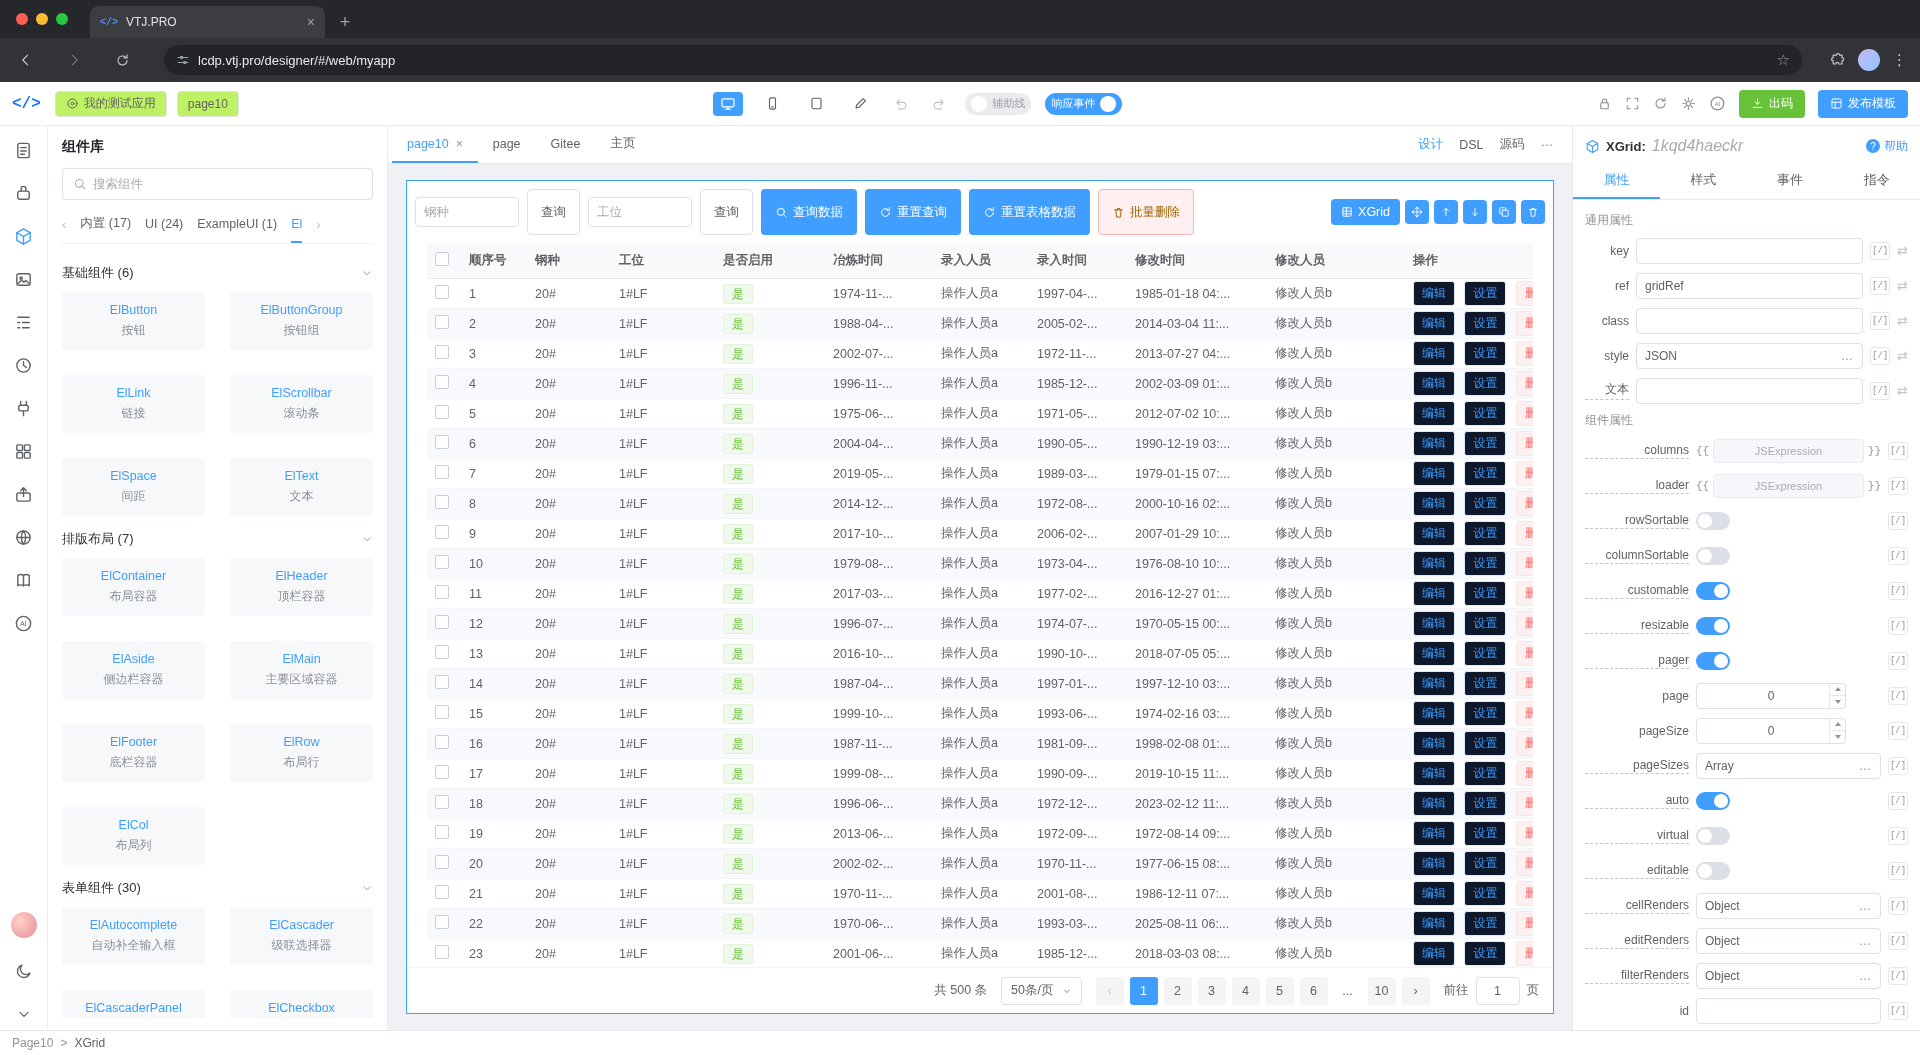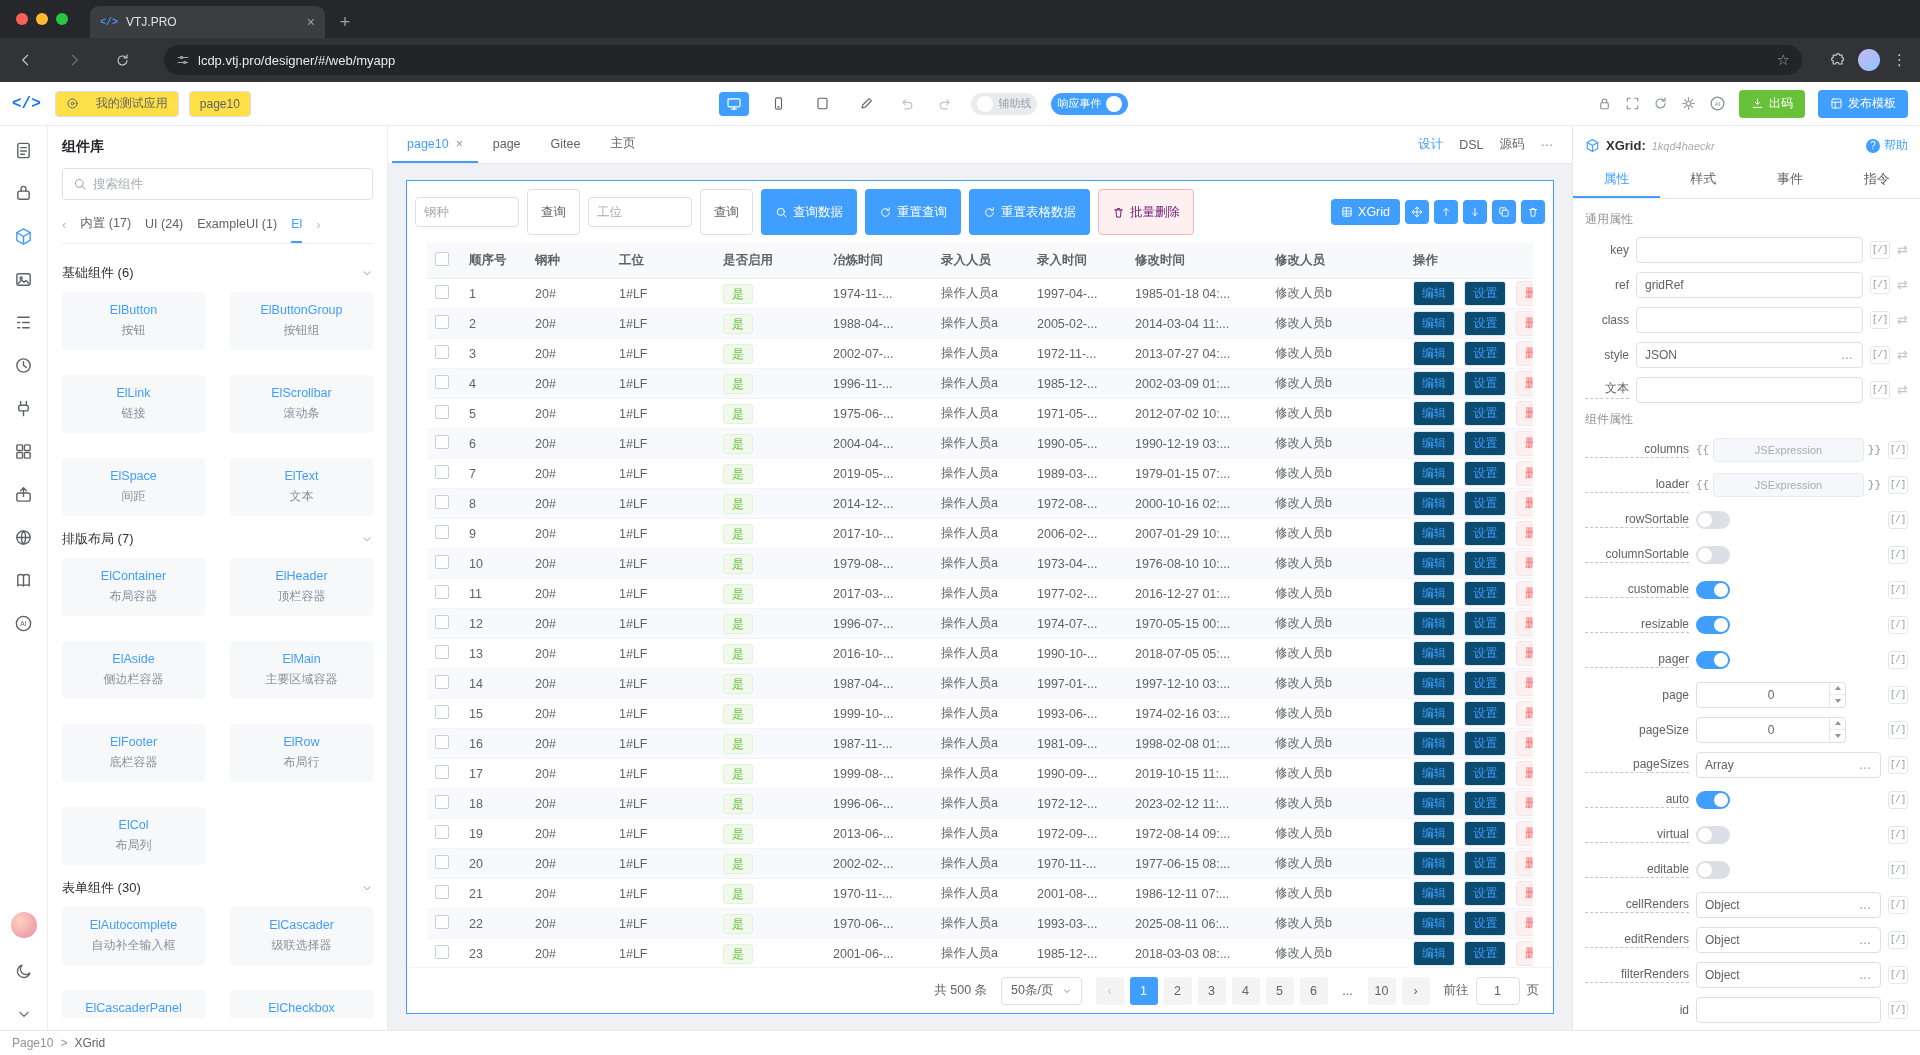--- a/index.html
+++ b/index.html
@@ -26,21 +26,21 @@
 .omnibox .site-ic{color:#9aa0a6}
 .url-text{flex:1;font-size:13px;color:#e8eaed;white-space:nowrap;overflow:hidden}
 .star{color:#9aa0a6;font-size:15px}
 .chrome-right{display:flex;align-items:center;gap:12px;color:#c6c9cd}
 .cr-avatar{width:22px;height:22px;border-radius:50%;background:linear-gradient(135deg,#c7b8f5,#8ec5ff)}
 .vdots{font-size:15px;letter-spacing:1px}
 
 
 .topbar{height:44px;background:#fff;border-bottom:1px solid #ececec;display:flex;align-items:center;padding:0 12px;flex:none;gap:10px}
 .logo{color:#1677ff;font-weight:bold;font-size:16px;font-family:"Liberation Mono","DejaVu Sans Mono",monospace;margin-right:4px}
-.pill{height:26px;border:1px solid #dcdfe6;border-radius:4px;display:flex;align-items:center;gap:17px;padding:0 10px;font-size:12px;color:#606266;background:#fde047}
+.pill{height:26px;border:1px solid #dcdfe6;border-radius:4px;display:flex;align-items:center;gap:5px;padding:0 10px;font-size:12px;color:#606266;background:#bef264}
 .center-tools{display:flex;align-items:center;gap:14px;margin:0 auto}
 .devbtn{width:30px;height:24px;border-radius:4px;display:flex;align-items:center;justify-content:center;color:#606266}
 .devbtn.active{background:#409eff;color:#fff}
 .histbtn{width:24px;height:24px;display:flex;align-items:center;justify-content:center;color:#c0c4cc}
 .tswitch{height:22px;border-radius:11px;display:flex;align-items:center;font-size:11px;padding:0 6px;gap:5px}
 .tswitch.off{background:#e9ebef;color:#9a9ea6}
 .tswitch.on{background:#409eff;color:#fff}
 .knob{width:16px;height:16px;border-radius:50%;background:#fff;flex:none}
 .right-tools{display:flex;align-items:center;gap:13px;color:#8a8f99}
 .tb-btn{height:28px;border-radius:4px;display:flex;align-items:center;gap:5px;padding:0 12px;font-size:12px;color:#fff}
@@ -88,56 +88,56 @@
 .canvas-body{flex:1;padding:16px 18px 0;min-height:0;display:flex;flex-direction:column}
 .xgrid{flex:1;background:#fff;border:1px solid #409eff;display:flex;flex-direction:column;min-height:0;margin-bottom:16px;position:relative}
 
 
 .gtoolbar{display:flex;align-items:center;gap:8px;padding:8px 8px;flex:none}
 .ginput{width:104px;height:30px;border:1px solid #dcdfe6;border-radius:4px;padding:0 8px;font-size:12.5px;color:#606266;outline:none}
 .ginput::placeholder{color:#a8abb2}
 .btn{height:46px;border-radius:4px;display:inline-flex;align-items:center;gap:5px;padding:0 13px;font-size:12.5px;border:1px solid transparent;cursor:pointer;background:#fff}
 .btn.plain{border-color:#dcdfe6;color:#606266}
 .btn.primary{background:#409eff;color:#fff}
-.btn.danger-light{background:#fef0f0;border-color:#fab6b6;color:#701a75}
+.btn.danger-light{background:#fef0f0;border-color:#fab6b6;color:#a16207}
 .sel-tools{margin-left:auto;display:flex;align-items:center;gap:5px}
 .sel-badge{height:26px;background:#409eff;border-radius:4px;color:#fff;display:flex;align-items:center;gap:5px;padding:0 10px;font-size:12.5px}
 .sq{width:24px;height:24px;border-radius:4px;background:#409eff;color:#fff;display:flex;align-items:center;justify-content:center}
 
 
 .gtable{flex:1;display:flex;flex-direction:column;min-height:0;margin:0 20px;font-size:12.5px;
   --cols:34px 66px 84px 104px 110px 108px 96px 98px 140px 138px minmax(0,1fr)}
 .thead{display:grid;grid-template-columns:var(--cols);background:#f8f9fb;border-bottom:1px solid #e8eaec;height:36px;align-items:center;color:#606266;font-weight:bold;flex:none}
 .th,.td{padding:0 8px;white-space:nowrap;overflow:hidden}
 .tbody{flex:1;overflow:hidden}
 .tr{display:grid;grid-template-columns:var(--cols);height:30px;align-items:center;color:#606266;border-bottom:1px solid #f2f4f7}
 .tr:nth-child(even){background:#f7f9fc}
 .checkbox{width:14px;height:14px;border:1px solid #c9ced6;border-radius:2px;background:#fff;display:inline-block}
 .tag-green{display:inline-block;background:#f0f9eb;border:1px solid #e1f3d8;color:#67c23a;border-radius:3px;padding:1px 8px;font-size:12px;line-height:16px}
 .op{border-radius:3px;font-size:12px;padding:3px 8px;border:1px solid transparent;margin-right:6px;cursor:pointer}
-.op.blue{background:#0c4a6e;border-color:#d9ecff;color:#409eff}
+.op.blue{background:#0f172a;border-color:#d9ecff;color:#409eff}
 .op.red{background:#fef0f0;border-color:#fde2e2;color:#f56c6c}
 
 
 .gpager{height:46px;display:flex;align-items:center;justify-content:flex-end;gap:14px;padding:0 14px;flex:none;font-size:12.5px;color:#606266;border-top:1px solid #f2f4f7}
 .psel{height:28px;border:1px solid #dcdfe6;border-radius:4px;display:flex;align-items:center;gap:8px;padding:0 9px;color:#606266}
 .pgroup{display:flex;align-items:center;gap:6px}
 .pg,.pnav{min-width:28px;height:28px;border-radius:3px;background:#f4f4f5;color:#606266;display:flex;align-items:center;justify-content:center;font-size:12.5px;cursor:pointer;padding:0 4px}
 .pg[data-active="true"]{background:#409eff;color:#fff}
 .pg[data-ellipsis="true"]{background:transparent}
 .pnav.dim{color:#c0c4cc}
 .goto{display:flex;align-items:center;gap:7px}
 .goto input{width:44px;height:28px;border:1px solid #dcdfe6;border-radius:4px;text-align:center;font-size:12.5px;color:#606266;outline:none}
 
 
 .inspector{width:348px;border-left:1px solid #e6e8ec;display:flex;flex-direction:column;flex:none;background:#fff}
 .insp-head{display:flex;align-items:center;gap:6px;padding:11px 12px 8px;flex:none}
 .insp-cube{color:#409eff}
 .insp-title{font-size:13px;font-weight:bold;color:#303133}
-.insp-id{font-size:11px;font-style:italic;color:#a8abb2}
+.insp-id{font-size:16px;font-style:italic;color:#a8abb2}
 .insp-help{margin-left:auto;color:#409eff;font-size:12px;display:flex;align-items:center;gap:4px}
 .qmark{width:14px;height:14px;border-radius:50%;background:#409eff;color:#fff;font-size:10px;display:flex;align-items:center;justify-content:center}
 .insp-tabs{display:flex;border-bottom:1px solid #e8eaec;flex:none}
 .itab{flex:1;height:36px;display:flex;align-items:center;justify-content:center;font-size:13px;color:#606266;border-bottom:2px solid transparent}
 .itab[data-active="true"]{color:#409eff;border-bottom-color:#409eff}
 .insp-body{flex:1;overflow:hidden;padding:8px 12px}
 .sec-title{font-size:12px;color:#909399;margin:4px 0 8px}
 .f-row{display:flex;align-items:center;min-height:27px;margin-bottom:8px;gap:7px}
 .f-label{font-size:12px;color:#606266;text-align:right;flex:none;white-space:nowrap}
 .sec-general .f-label{width:44px}

